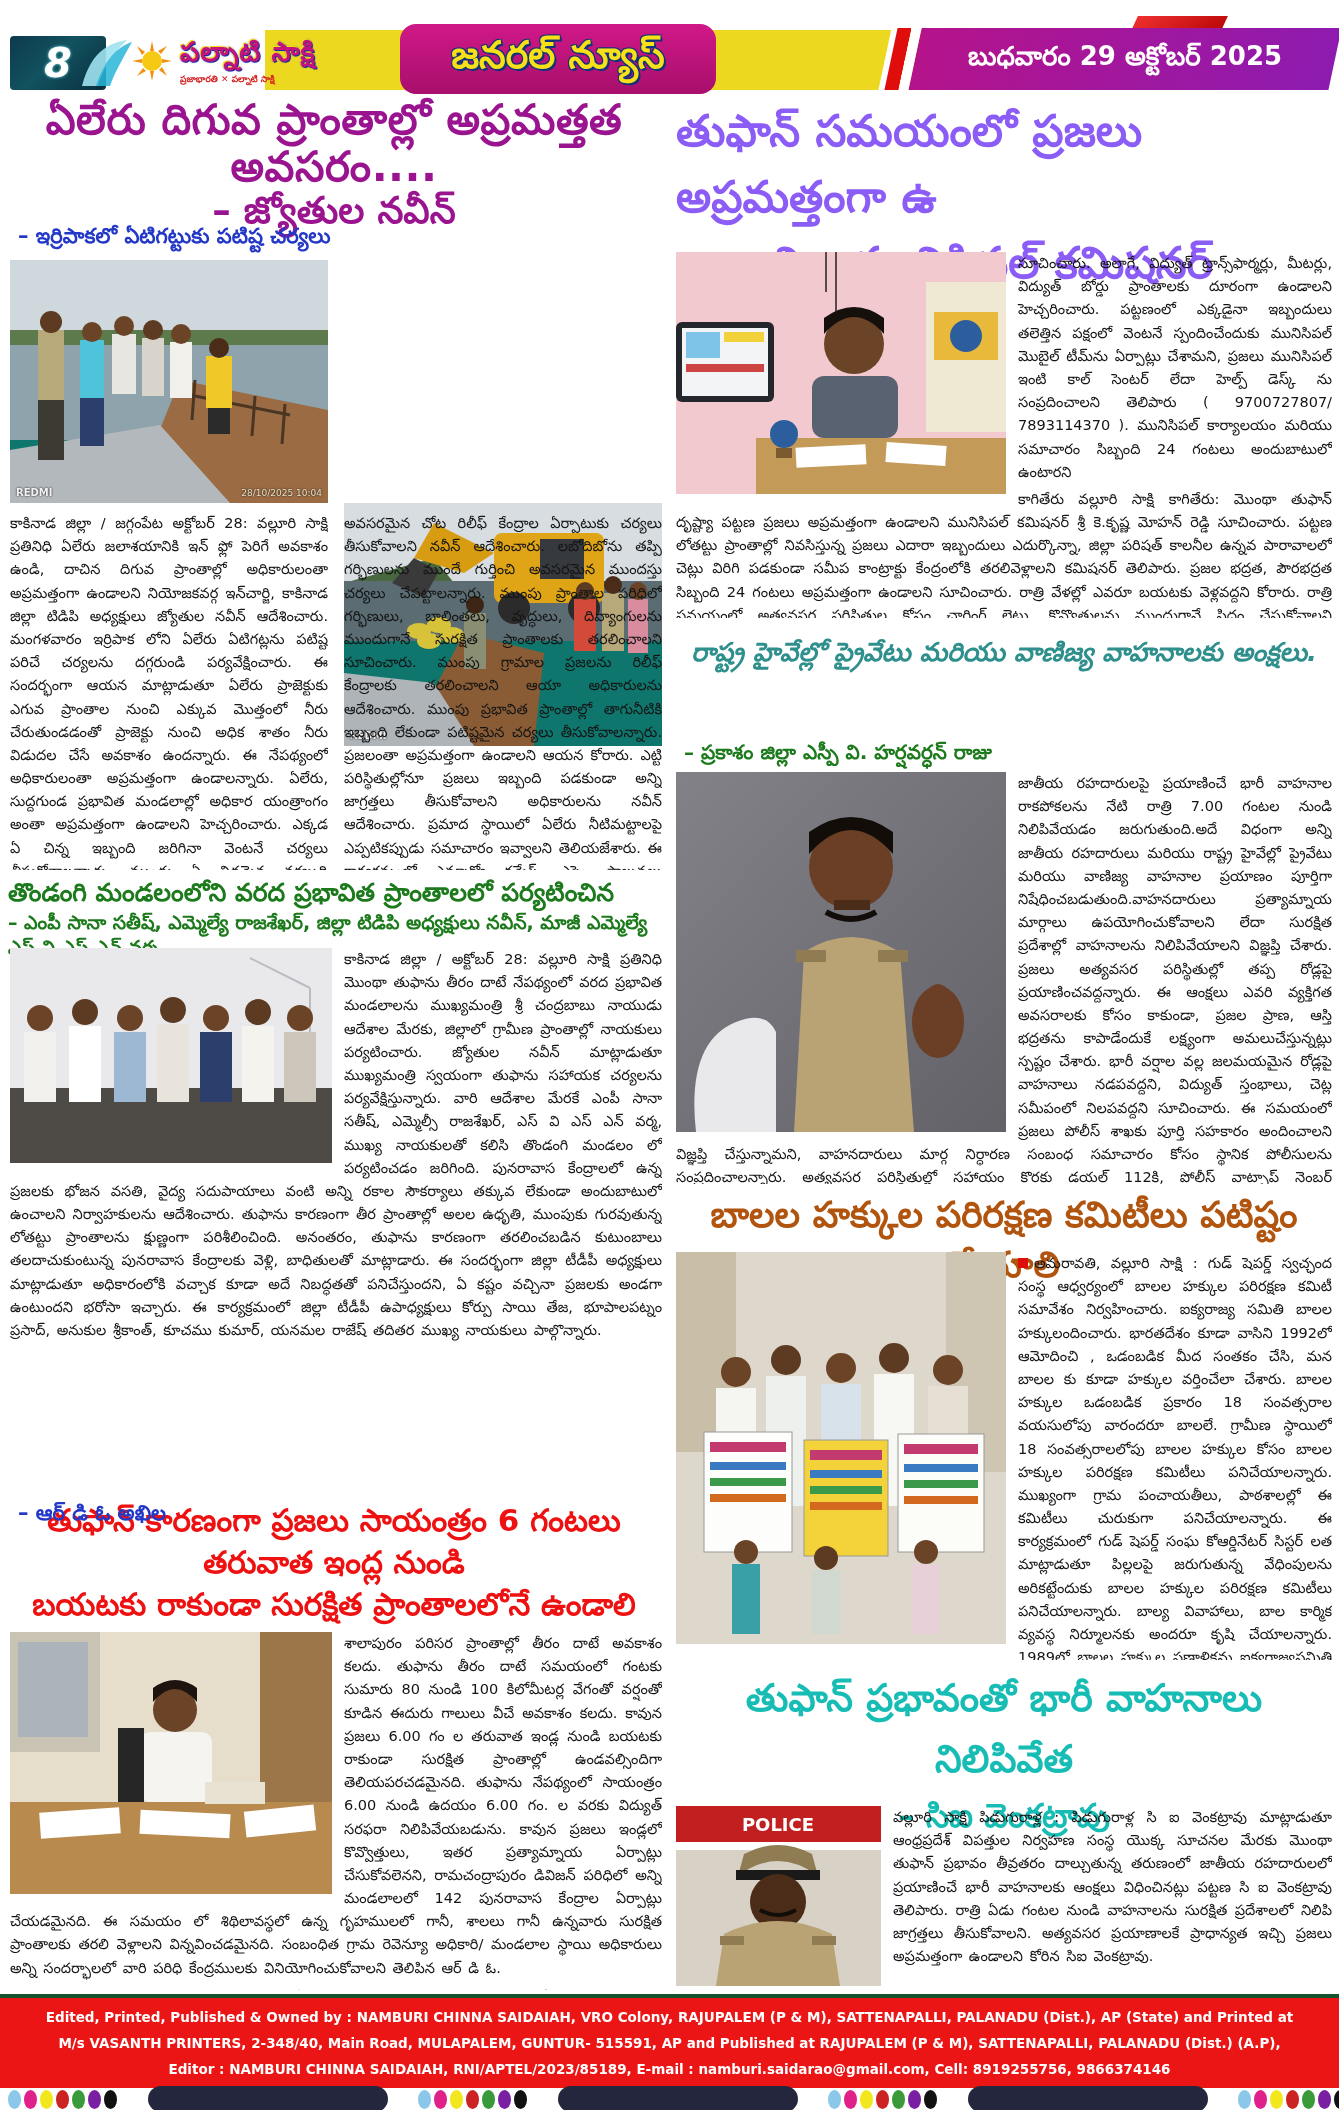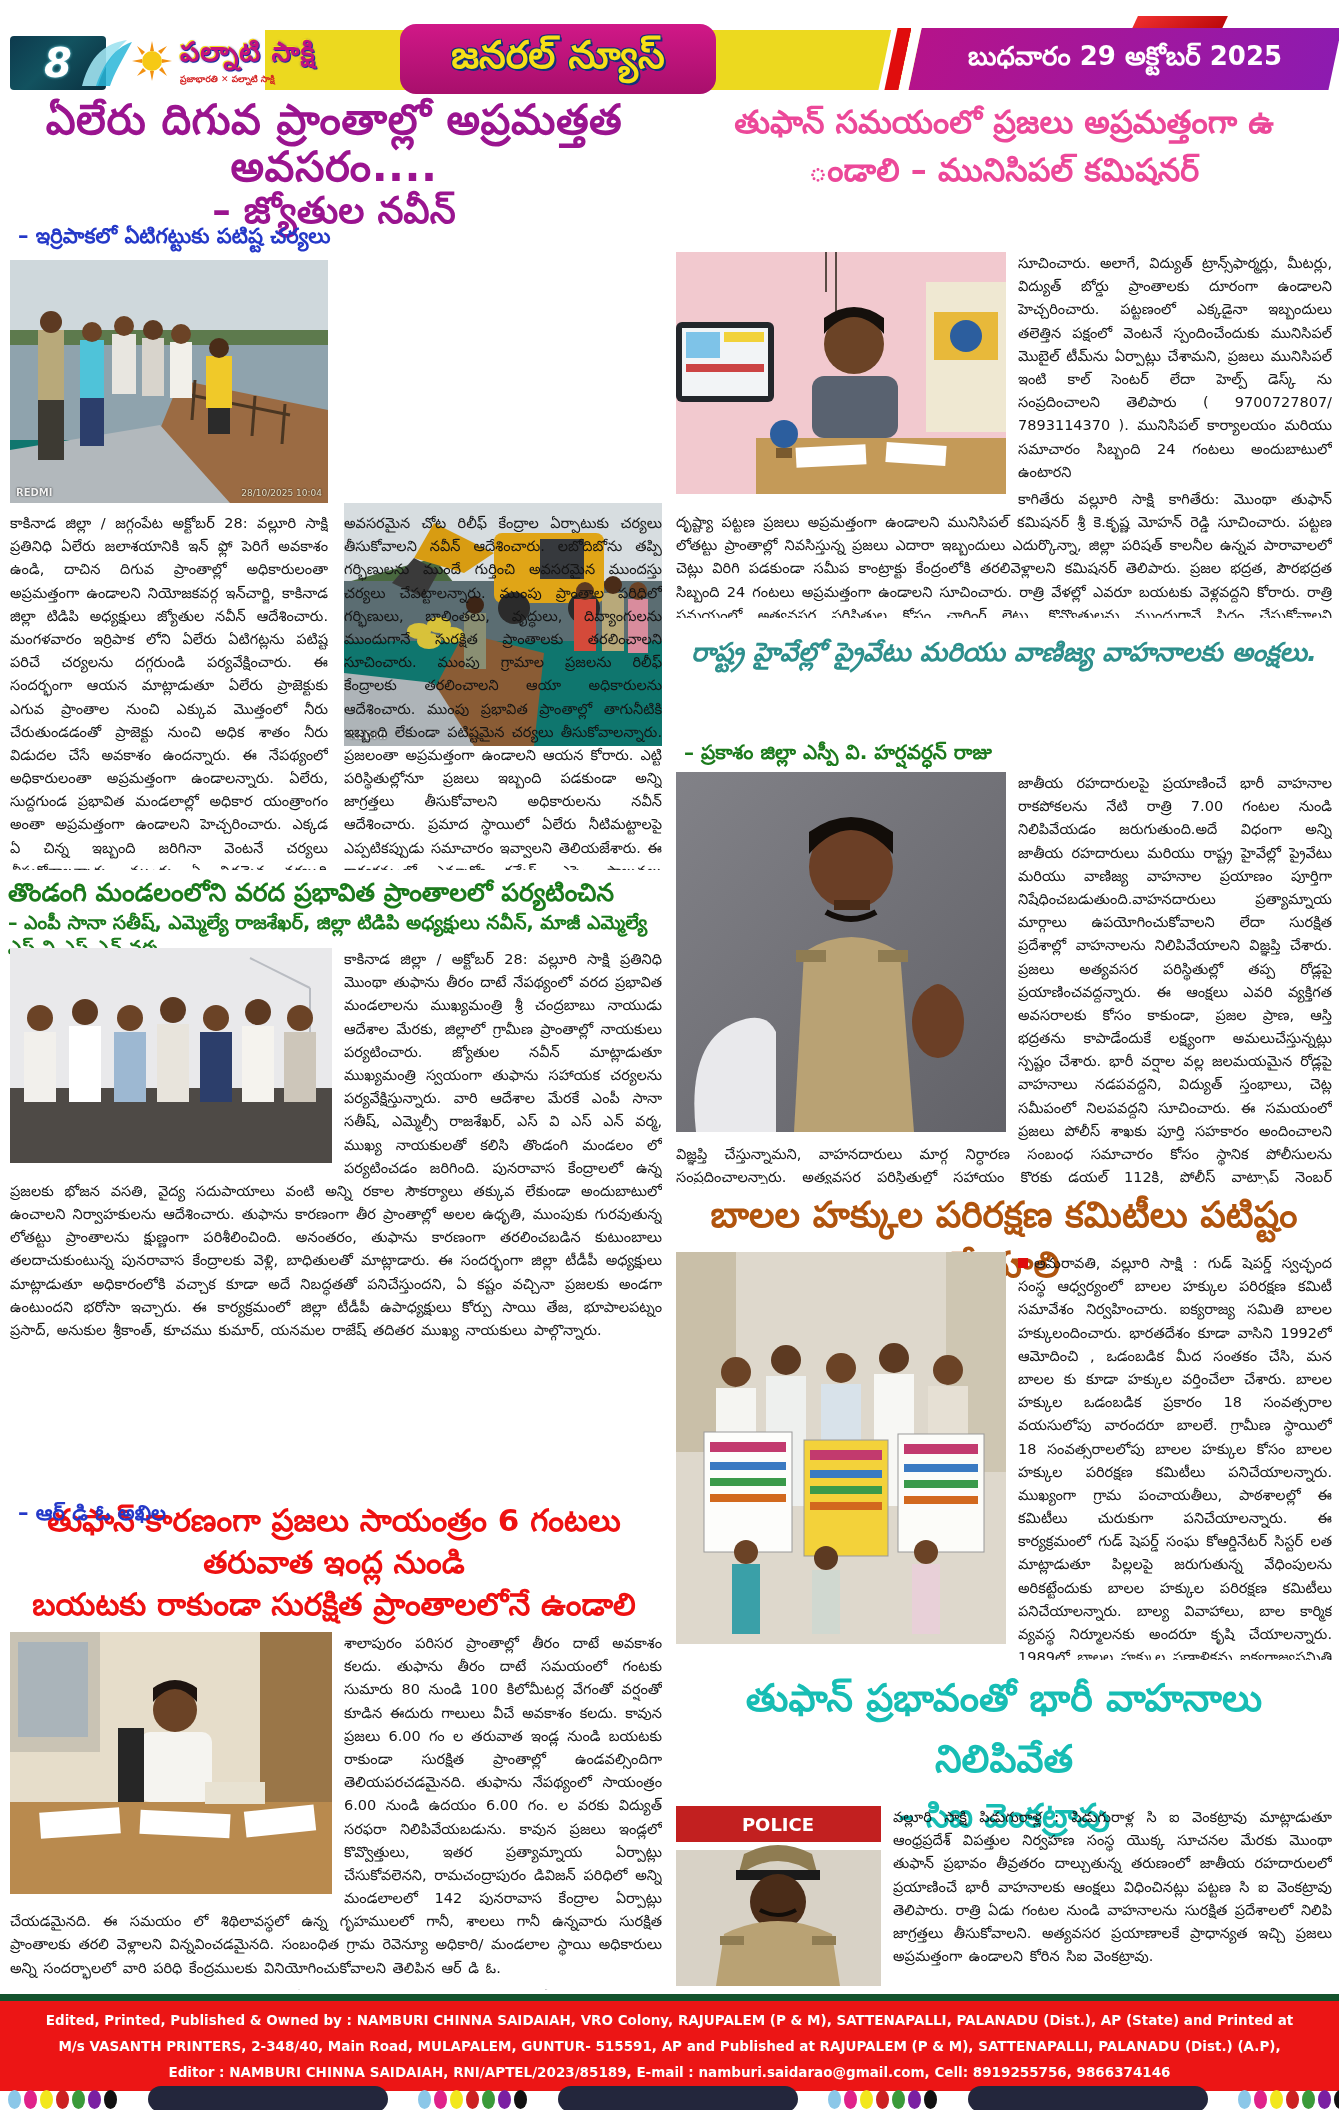--- a/index.html
+++ b/index.html
@@ -27,39 +27,39 @@
   .red-flag{background:linear-gradient(135deg,#f03030,#b00000);transform:skewX(-25deg);}
   
   .hl-left{color:#9a148f;font-weight:bold;text-align:center;line-height:1.12;}
   .hl-left .l1{font-size:42px;letter-spacing:0.5px;}
   .hl-left .l2{font-size:37px;}
   .subhead-blue{color:#2438c8;font-weight:bold;font-size:21px;}
   .subhead-green{color:#1c7a1c;font-weight:bold;line-height:1.35;}
   .subhead-green .l1{font-size:25px;}
   .subhead-green .l2{font-size:19px;}
   .hl-red{color:#ee1111;font-weight:bold;text-align:center;font-size:31px;line-height:1.35;}
-  .hl-orange{color:#ec4899;font-weight:bold;text-align:center;font-size:32px;line-height:1.5;}
+  .hl-orange{color:#8b5cf6;font-weight:bold;font-size:44px;line-height:1.5;}
   .hl-teal-i{color:#2e8f8c;font-weight:bold;font-style:italic;text-align:center;font-size:26px;line-height:1.7;}
   .byline-green{color:#1c7a1c;font-weight:bold;font-size:20px;}
   .hl-brown{color:#b0540e;font-weight:bold;text-align:center;font-size:36px;}
   .hl-cyan{color:#17bdb4;font-weight:bold;text-align:center;line-height:1.6;}
   .hl-cyan .l1{font-size:38px;}
   .hl-cyan .l2{font-size:33px;}
   
   .body-text{font-size:14.5px;line-height:1.6;text-align:justify;color:#141414;word-spacing:2px;}
   .red-bullet{display:inline-block;width:10px;height:10px;background:#e00d0d;margin-right:6px;}
   
   .photo{position:relative;overflow:hidden;background:#0f766e;}
   .photo svg{display:block;}
   .wm{position:absolute;left:6px;bottom:5px;color:#f2f2f2;font-size:10px;font-weight:bold;
       text-shadow:0 0 2px #000;}
   .ts{position:absolute;right:6px;bottom:5px;color:#e8e2c8;font-size:9px;text-shadow:0 0 2px #000;}
   .float-l{float:left;margin:0 12px 6px 0;}
   
-  .footer-red{background:#ec1515;border-top:7px solid #14532d;display:flex;flex-direction:column;
+  .footer-red{background:#ec1515;border-top:4px solid #14532d;display:flex;flex-direction:column;
     justify-content:center;align-items:center;}
   .footer-red div{color:#fff;font-weight:bold;font-size:13.5px;line-height:1.95;text-align:center;
     width:98%;}
   .decor-row{display:flex;align-items:center;justify-content:space-between;padding:0 8px;}
   .dots{display:flex;gap:3px;align-items:center;}
   .dots span{width:13px;height:19px;border-radius:50%;}
   .pill{width:240px;height:26px;border-radius:13px;background:#23263c;}
 </style>
 </head>
 <body>

